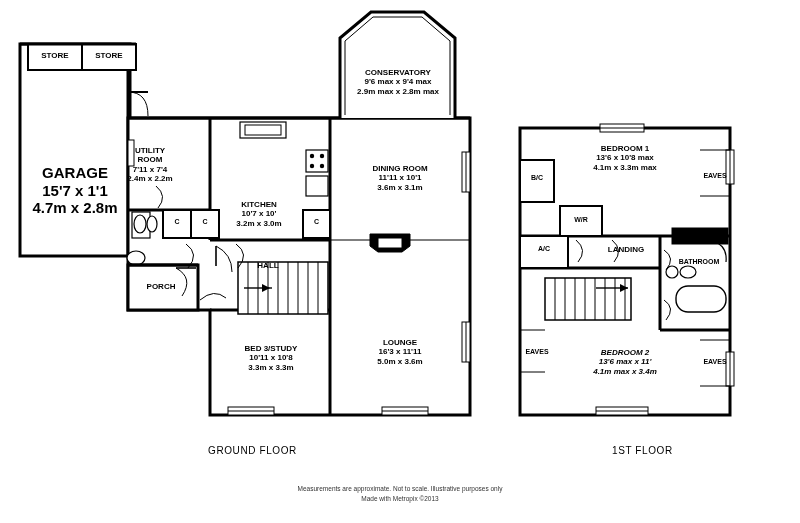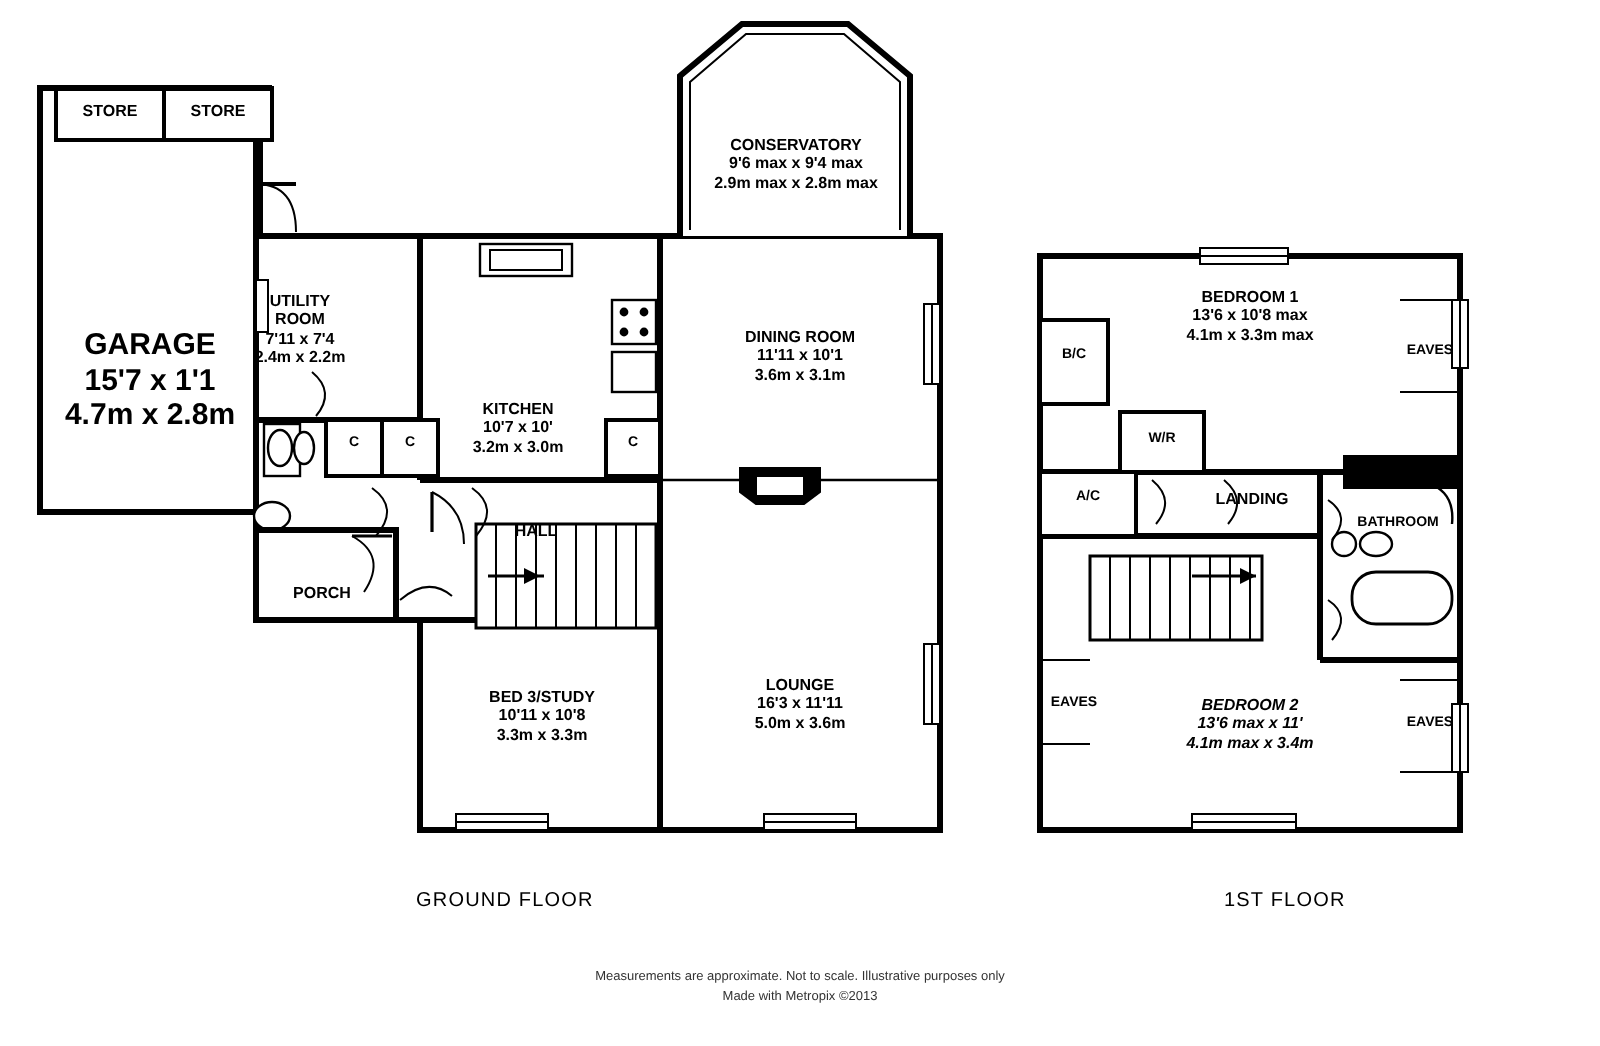--- a/index.html
+++ b/index.html
@@ -207,21 +207,21 @@
 <div class="lbl small" style="left:340px;top:164px;width:120px;">
   <span class="t">DINING ROOM</span>
   <span class="t">11'11 x 10'1</span>
   <span class="t">3.6m x 3.1m</span>
 </div>
 
 <div class="lbl small" style="left:238px;top:261px;width:60px;">
   <span class="t">HALL</span>
 </div>
 
-<div class="lbl small" style="left:130px;top:282px;width:62px;margin-top:10px;">
+<div class="lbl small" style="left:130px;top:282px;width:62px;">
   <span class="t">PORCH</span>
 </div>
 
 <div class="lbl small" style="left:216px;top:344px;width:110px;">
   <span class="t">BED 3/STUDY</span>
   <span class="t">10'11 x 10'8</span>
   <span class="t">3.3m x 3.3m</span>
 </div>
 
 <div class="lbl small" style="left:340px;top:338px;width:120px;">

